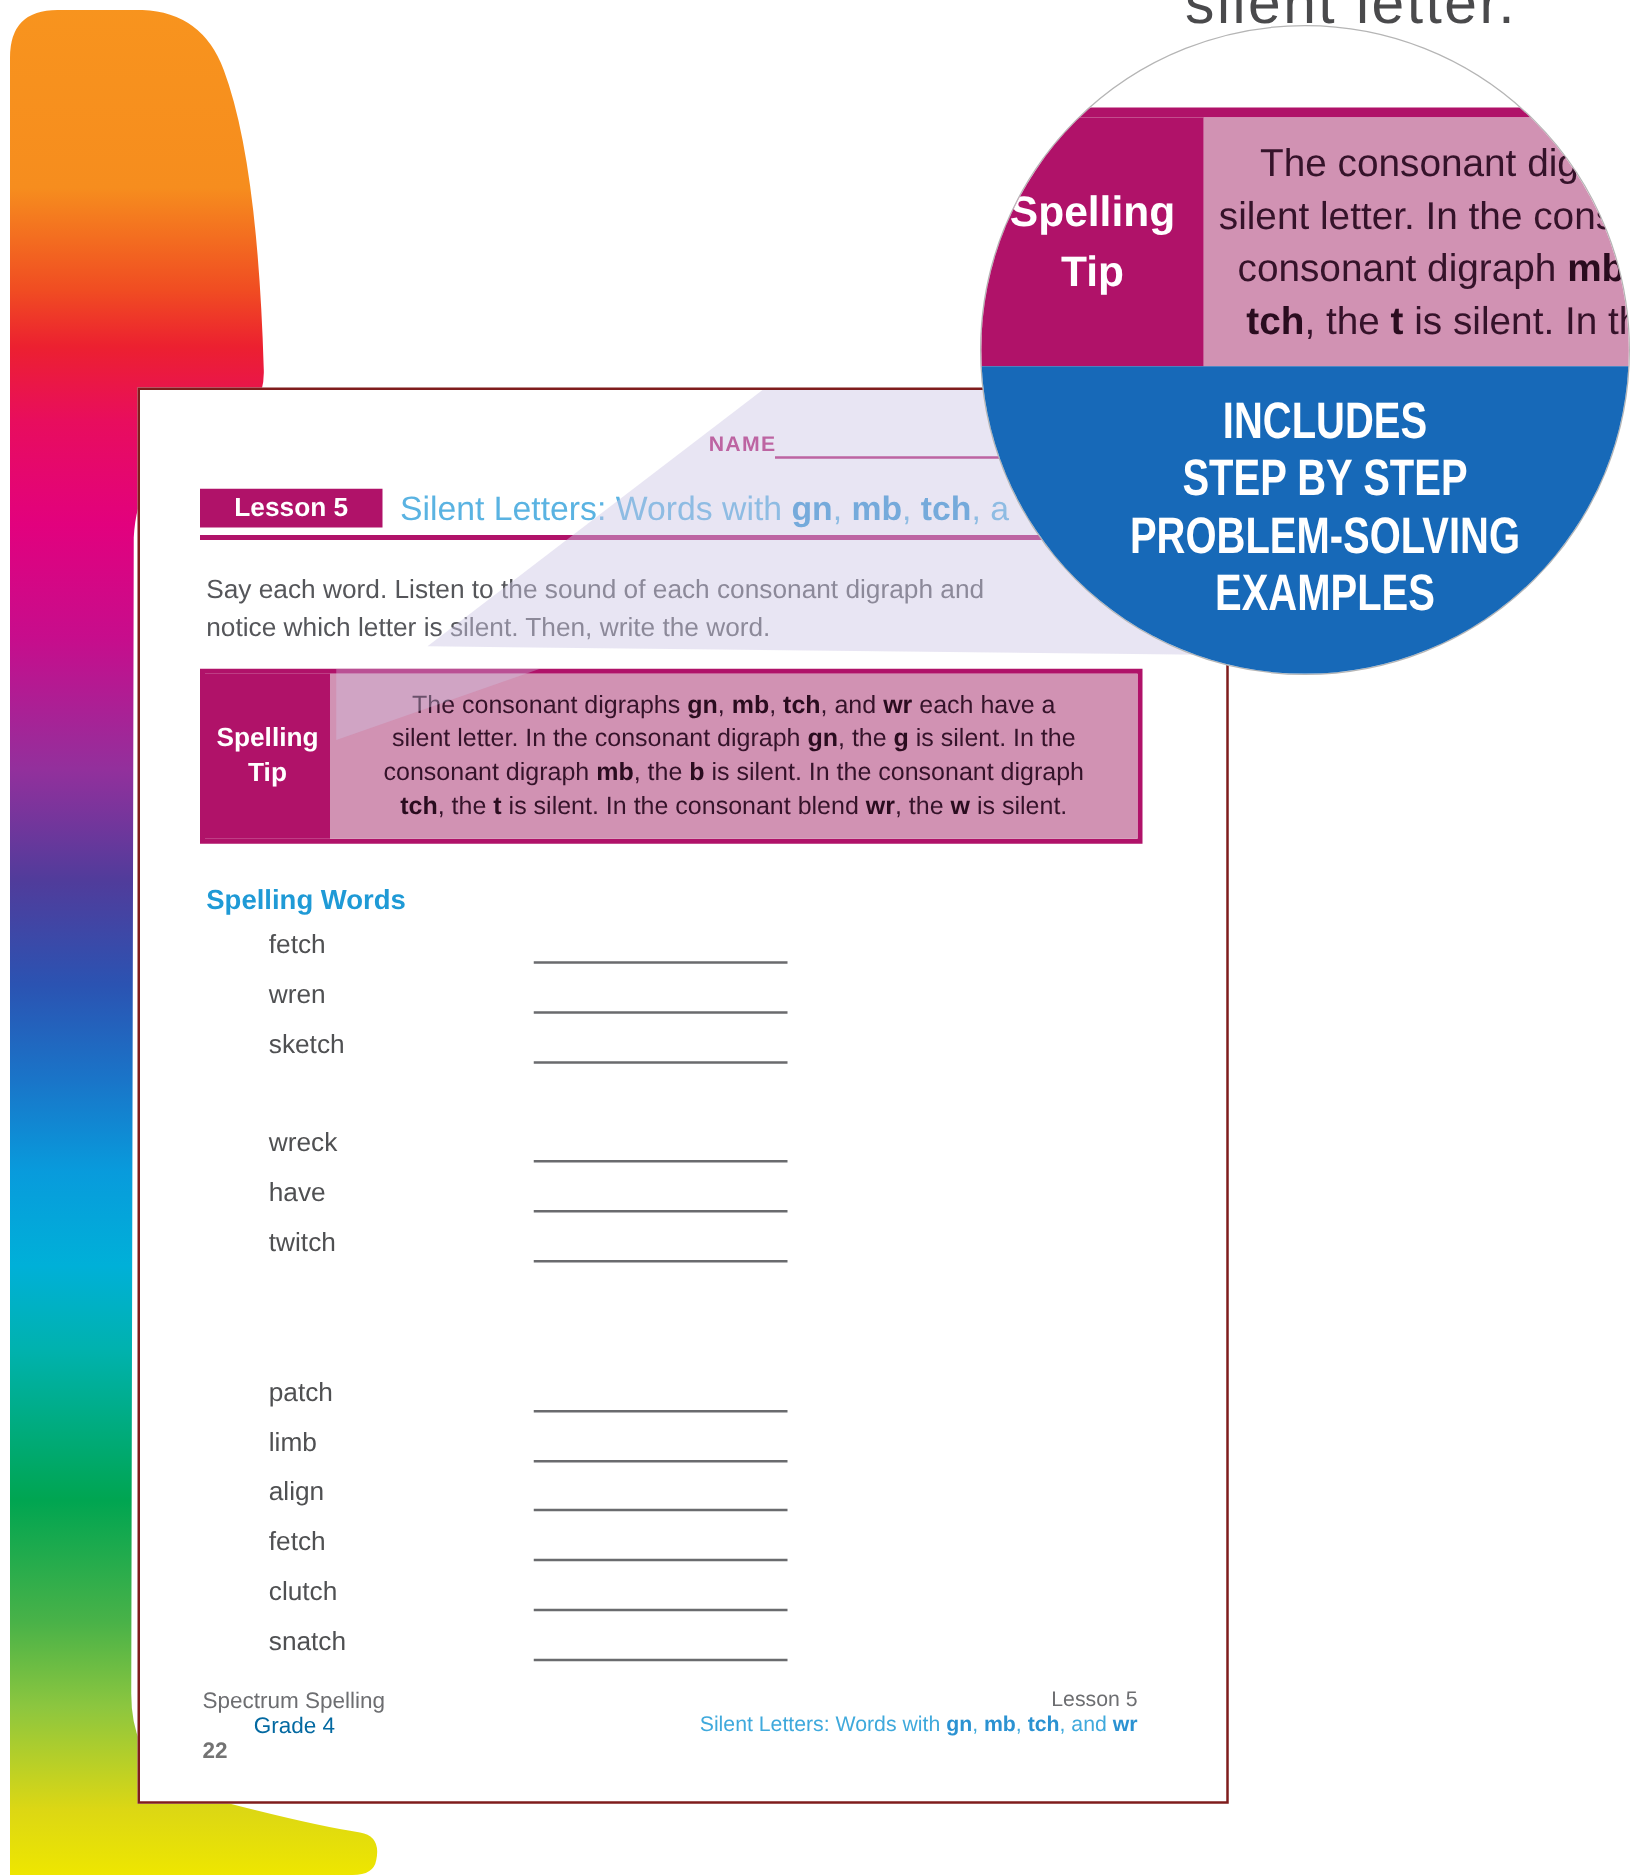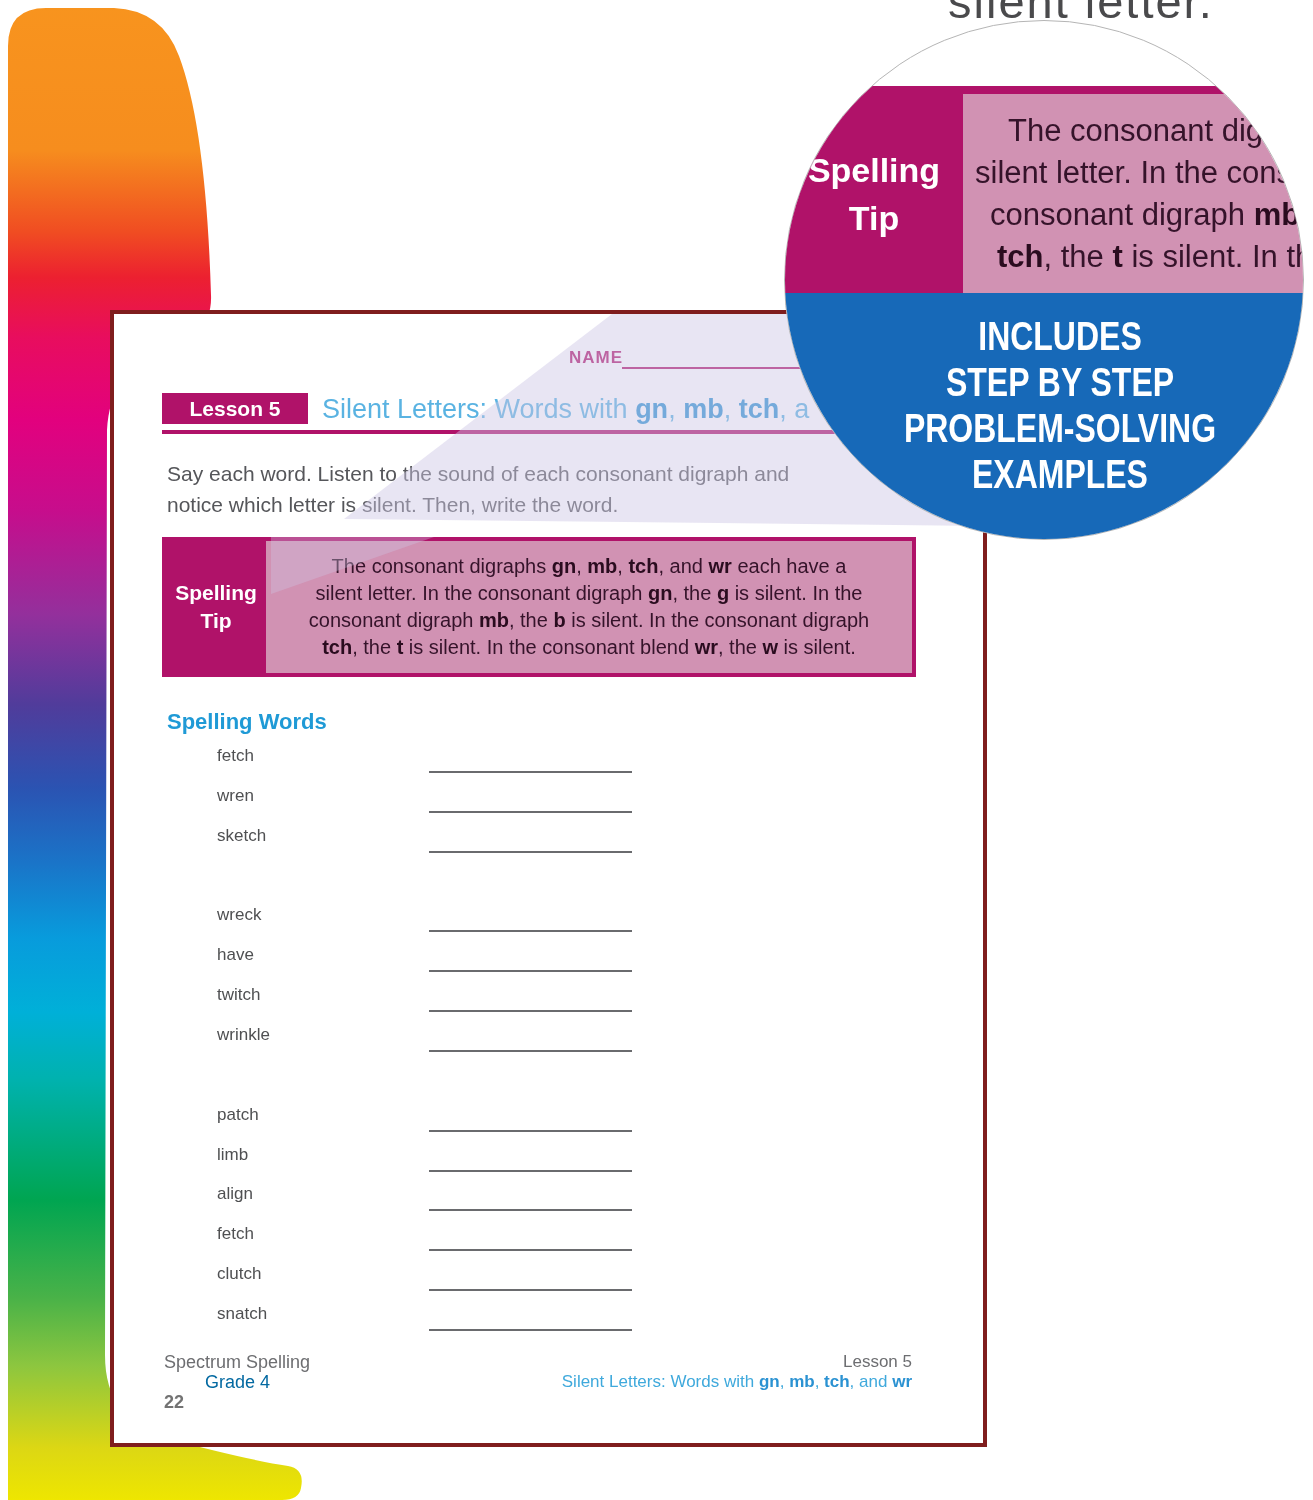--- a/index.html
+++ b/index.html
@@ -4,21 +4,21 @@
 <style>
   html,body{margin:0;padding:0;background:#ffffff;}
   #stage{position:relative;width:1313px;height:1500px;overflow:hidden;background:#fff;
          font-family:"Liberation Sans", sans-serif;}
 
   
   #cover{position:absolute;left:0;top:0;z-index:0;}
 
   
   #page{position:absolute;left:110px;top:310px;width:869px;height:1129px;
-        background:#ffffff;border:4px solid #7f1d1d;overflow:hidden;z-index:2;}
+        background:#ffffff;border:2px solid #7f1d1d;overflow:hidden;z-index:2;}
 
   .abs{position:absolute;}
 
   #name-row{left:455px;top:34px;font-size:17px;font-weight:bold;letter-spacing:1px;color:#b01269;}
   #name-line{left:508px;top:53px;width:352px;height:0;border-bottom:2px solid #b01269;}
 
   #lesson-badge{left:48px;top:79px;width:146px;height:31px;background:#b01269;color:#fff;
                 font-size:21px;font-weight:bold;text-align:center;line-height:31px;}
   #lesson-title{left:208px;top:80px;font-size:27px;color:#5ab3e2;white-space:nowrap;}
   #lesson-title b{color:#2b92d2;font-weight:bold;}
@@ -32,21 +32,21 @@
              display:flex;flex-direction:column;justify-content:center;text-align:center;line-height:28px;}
   #tip-content{flex:1;background:#d192b3;color:#35132a;font-size:20px;line-height:27px;
                display:flex;flex-direction:column;justify-content:center;text-align:center;overflow:hidden;}
   #tip-content .tline{white-space:nowrap;}
   #tip-content b{font-weight:bold;color:#2a0c1f;}
 
   #sw-heading{left:53px;top:395px;font-size:22px;font-weight:bold;color:#1f9ad6;}
 
   #word-list{left:0;top:432px;width:100%;height:600px;}
   .word-row{position:absolute;left:0;width:100%;height:40px;}
-  .word-row .word{position:absolute;left:103px;top:0;font-size:17px;color:#4f5052;}
+  .word-row .word{position:absolute;left:103px;top:0;font-size:21px;color:#4f5052;}
   .word-row .write-line{position:absolute;left:315px;top:25px;width:203px;height:0;
                         border-bottom:2px solid #6a6b6e;}
 
   #footer-left{left:50px;top:1038px;font-size:18px;line-height:20px;color:#6d6e71;}
   #footer-left .grade{color:#0369a1;margin-left:41px;}
   #footer-left .pageno{color:#737373;font-weight:bold;}
   #footer-right{right:71px;top:1038px;text-align:right;font-size:17px;line-height:20px;}
   #footer-right .fr1{color:#6d6e71;}
   #footer-right .fr2{color:#3fa9dc;}
   #footer-right .fr2 b{color:#2b92d2;font-weight:bold;}
@@ -150,24 +150,20 @@
           <span class="write-line"></span>
         </div>
         <div class="word-row" style="top: 199px;">
           <span class="word">have</span>
           <span class="write-line"></span>
         </div>
         <div class="word-row" style="top: 239px;">
           <span class="word">twitch</span>
           <span class="write-line"></span>
         </div>
-        <div class="word-row" style="top: 279px;">
-          <span class="word">wrinkle</span>
-          <span class="write-line"></span>
-        </div>
         <div class="word-row" style="top: 359px;">
           <span class="word">patch</span>
           <span class="write-line"></span>
         </div>
         <div class="word-row" style="top: 399px;">
           <span class="word">limb</span>
           <span class="write-line"></span>
         </div>
         <div class="word-row" style="top: 438px;">
           <span class="word">align</span>

